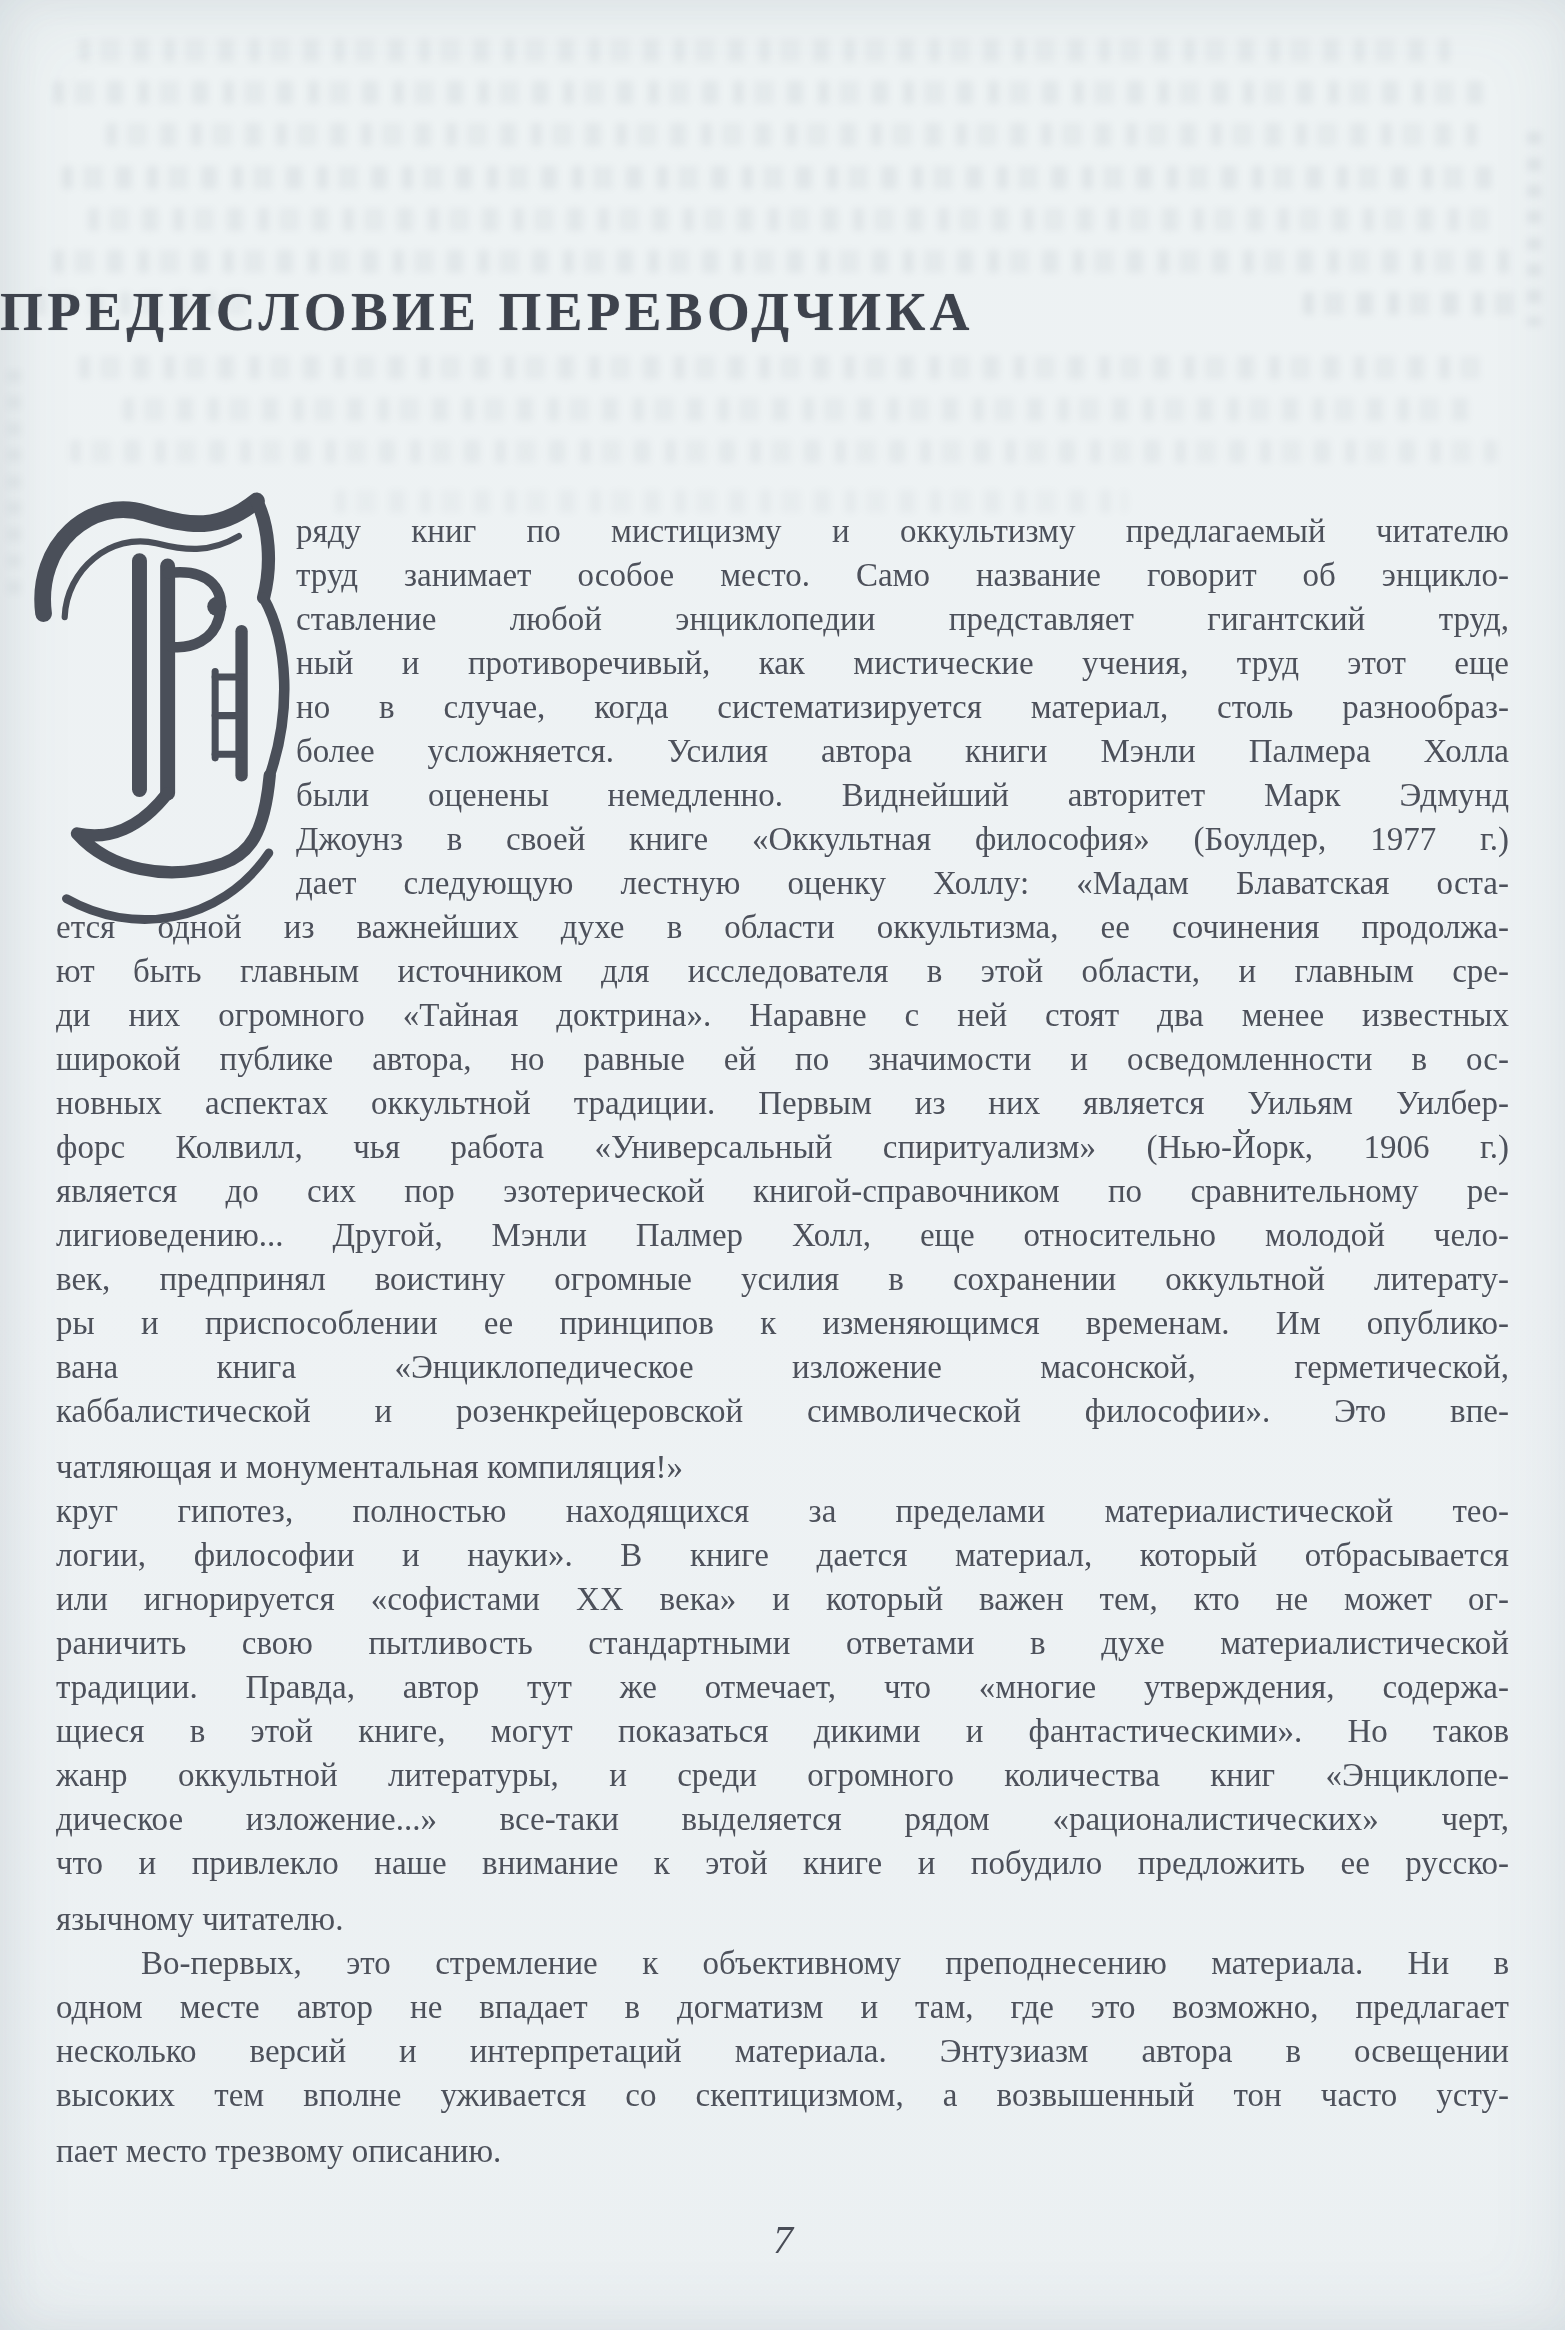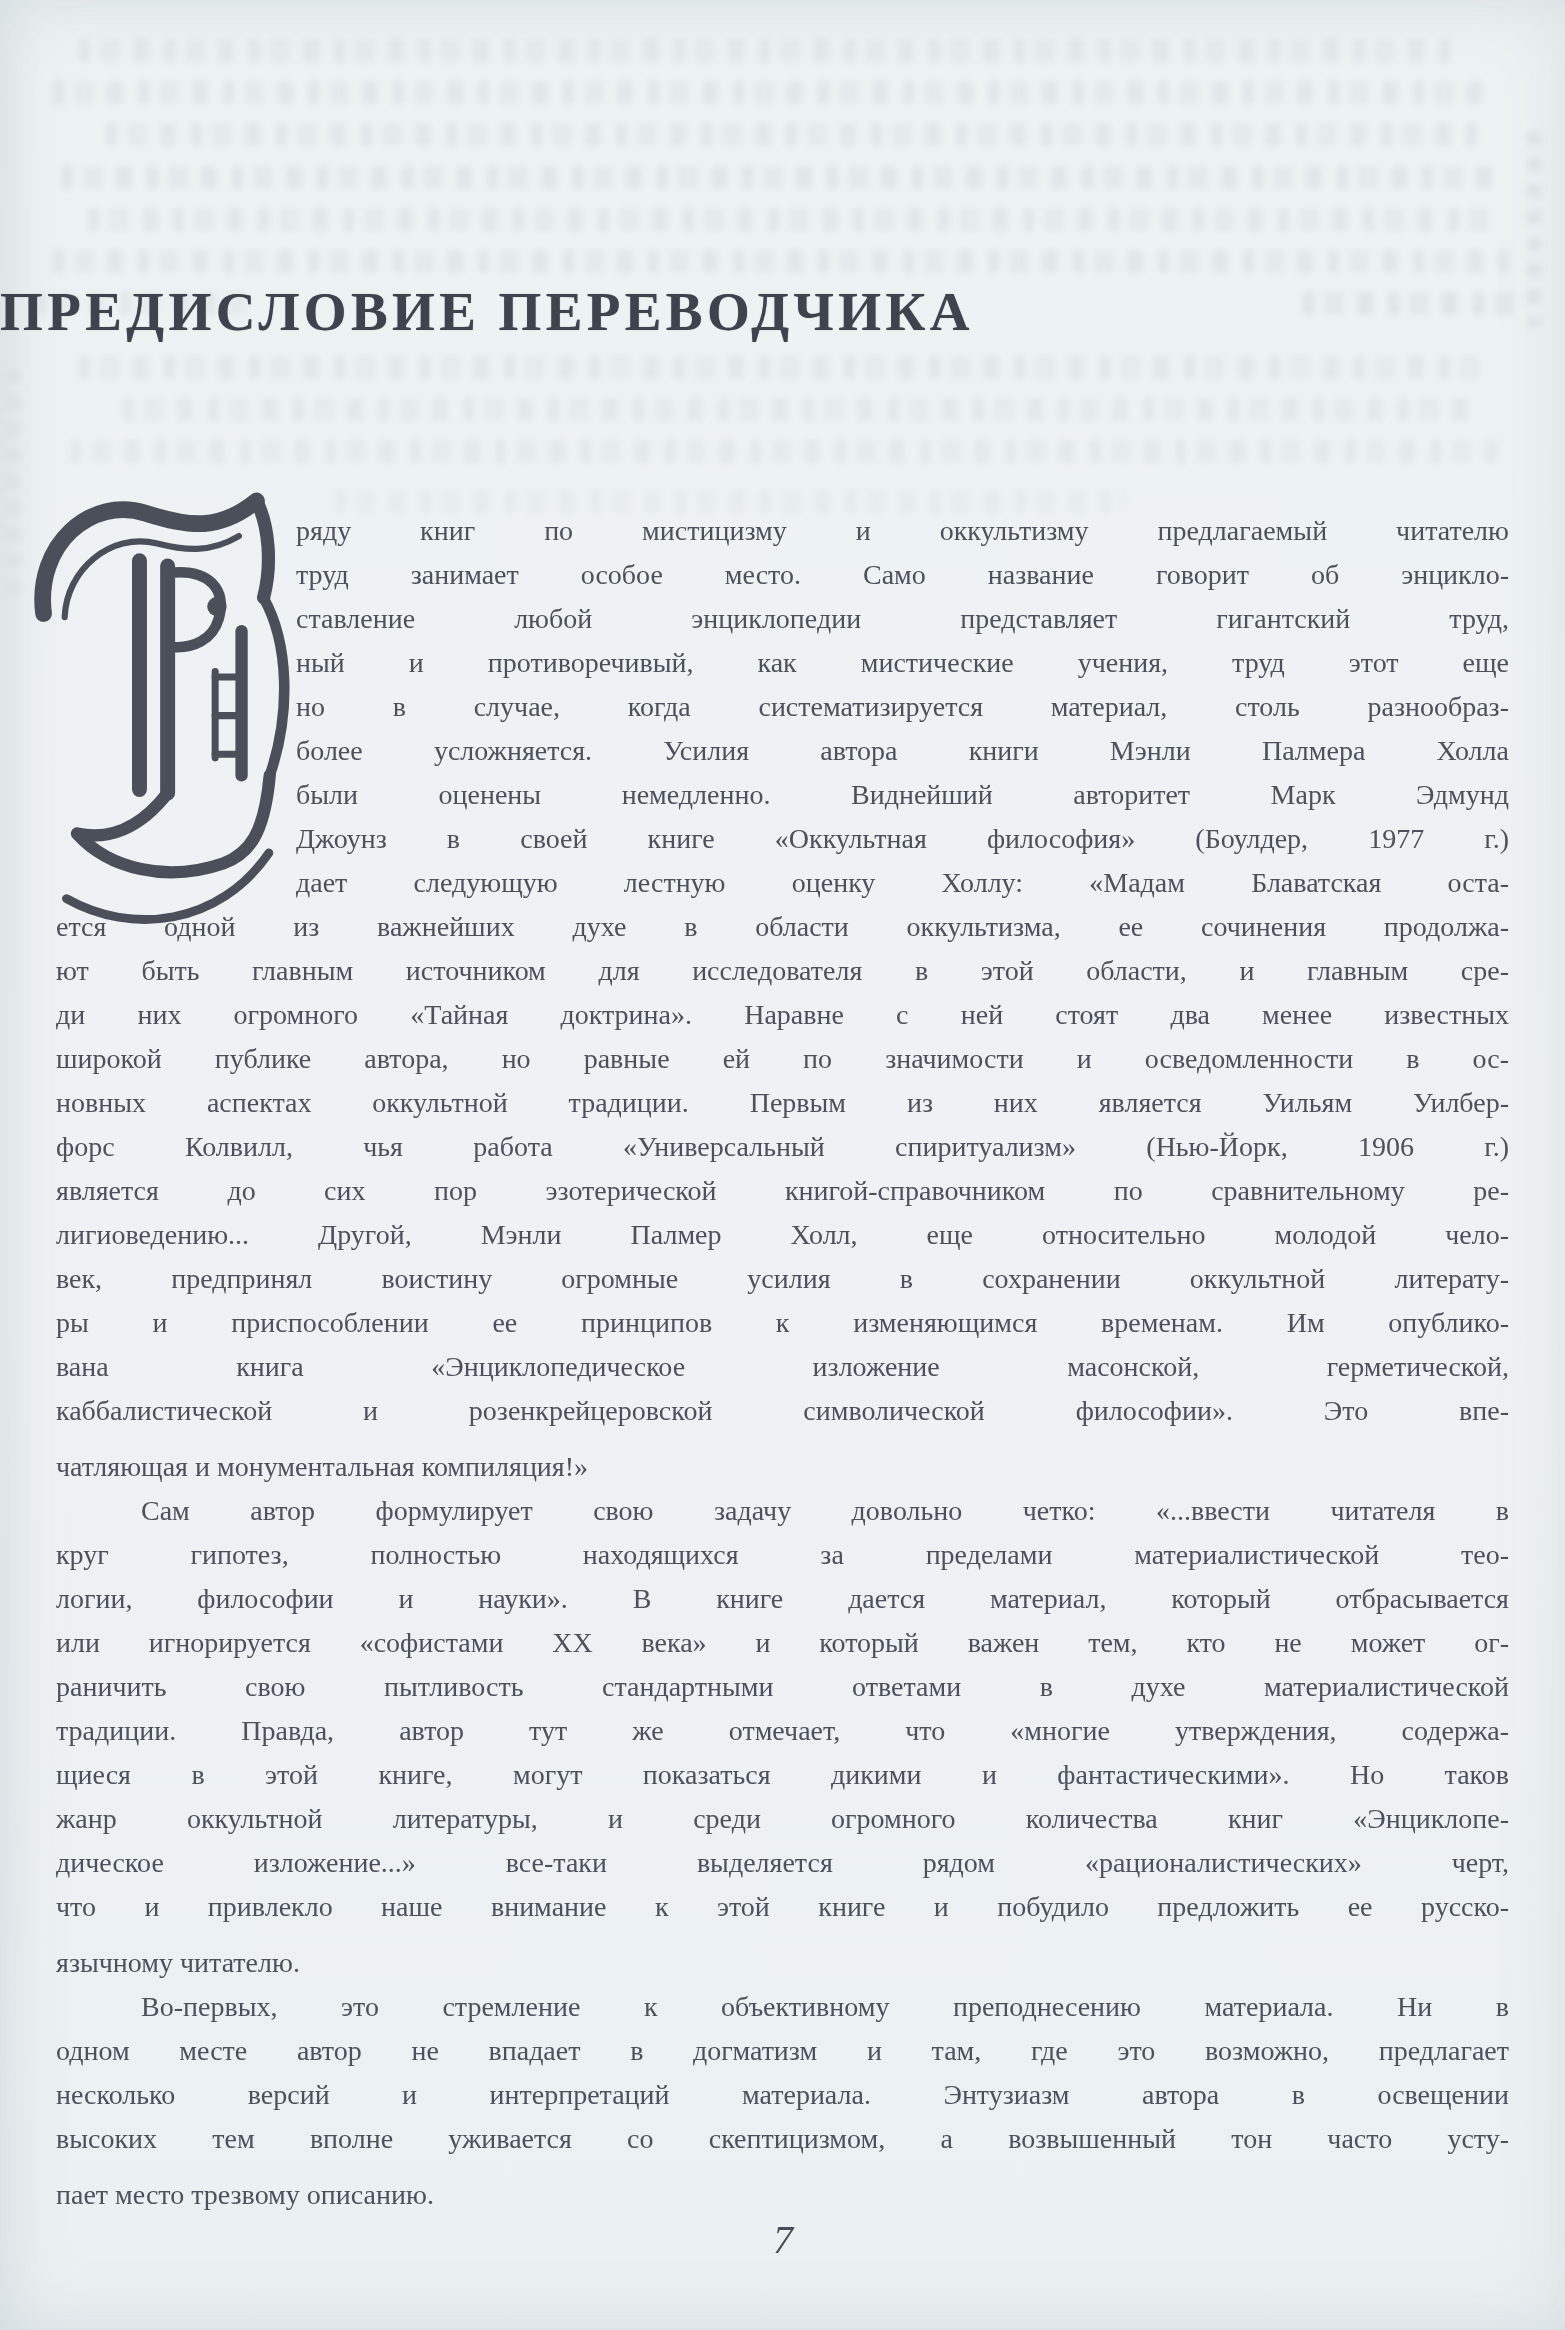--- a/index.html
+++ b/index.html
@@ -39,21 +39,21 @@
     color:#3e434d;
     text-shadow:0 0 0.9px rgba(62,67,77,.55);
   }
   
   .dropcap{
     position:absolute;left:33px;top:483px;width:264px;height:467px;
   }
   
   .bodytext{
     position:absolute;left:56px;top:509px;width:1453px;
-    font-size:28px;line-height:44px;
+    font-size:33px;line-height:44px;
     color:#4d515b;
   }
   .line{
     text-align:justify;
     text-align-last:justify;
   }
   .line.no-fill{text-align-last:left;margin-top:12px;}
   .line.indent{text-indent:85px;}
   .block-a .line{margin-left:240px;}
   
@@ -139,21 +139,20 @@
         <div class="line">форс Колвилл, чья работа «Универсальный спиритуализм» (Нью-Йорк, 1906 г.)</div>
         <div class="line">является до сих пор эзотерической книгой-справочником по сравнительному ре-</div>
         <div class="line">лигиоведению... Другой, Мэнли Палмер Холл, еще относительно молодой чело-</div>
         <div class="line">век, предпринял воистину огромные усилия в сохранении оккультной литерату-</div>
         <div class="line">ры и приспособлении ее принципов к изменяющимся временам. Им опублико-</div>
         <div class="line">вана книга «Энциклопедическое изложение масонской, герметической,</div>
         <div class="line">каббалистической и розенкрейцеровской символической философии». Это впе-</div>
         <div class="line no-fill">чатляющая и монументальная компиляция!»</div>
       </div>
     <div class="block-b">
-        <div class="line indent">Сам автор формулирует свою задачу довольно четко: «...ввести читателя в</div>
         <div class="line">круг гипотез, полностью находящихся за пределами материалистической тео-</div>
         <div class="line">логии, философии и науки». В книге дается материал, который отбрасывается</div>
         <div class="line">или игнорируется «софистами XX века» и который важен тем, кто не может ог-</div>
         <div class="line">раничить свою пытливость стандартными ответами в духе материалистической</div>
         <div class="line">традиции. Правда, автор тут же отмечает, что «многие утверждения, содержа-</div>
         <div class="line">щиеся в этой книге, могут показаться дикими и фантастическими». Но таков</div>
         <div class="line">жанр оккультной литературы, и среди огромного количества книг «Энциклопе-</div>
         <div class="line">дическое изложение...» все-таки выделяется рядом «рационалистических» черт,</div>
         <div class="line">что и привлекло наше внимание к этой книге и побудило предложить ее русско-</div>
         <div class="line no-fill">язычному читателю.</div>

